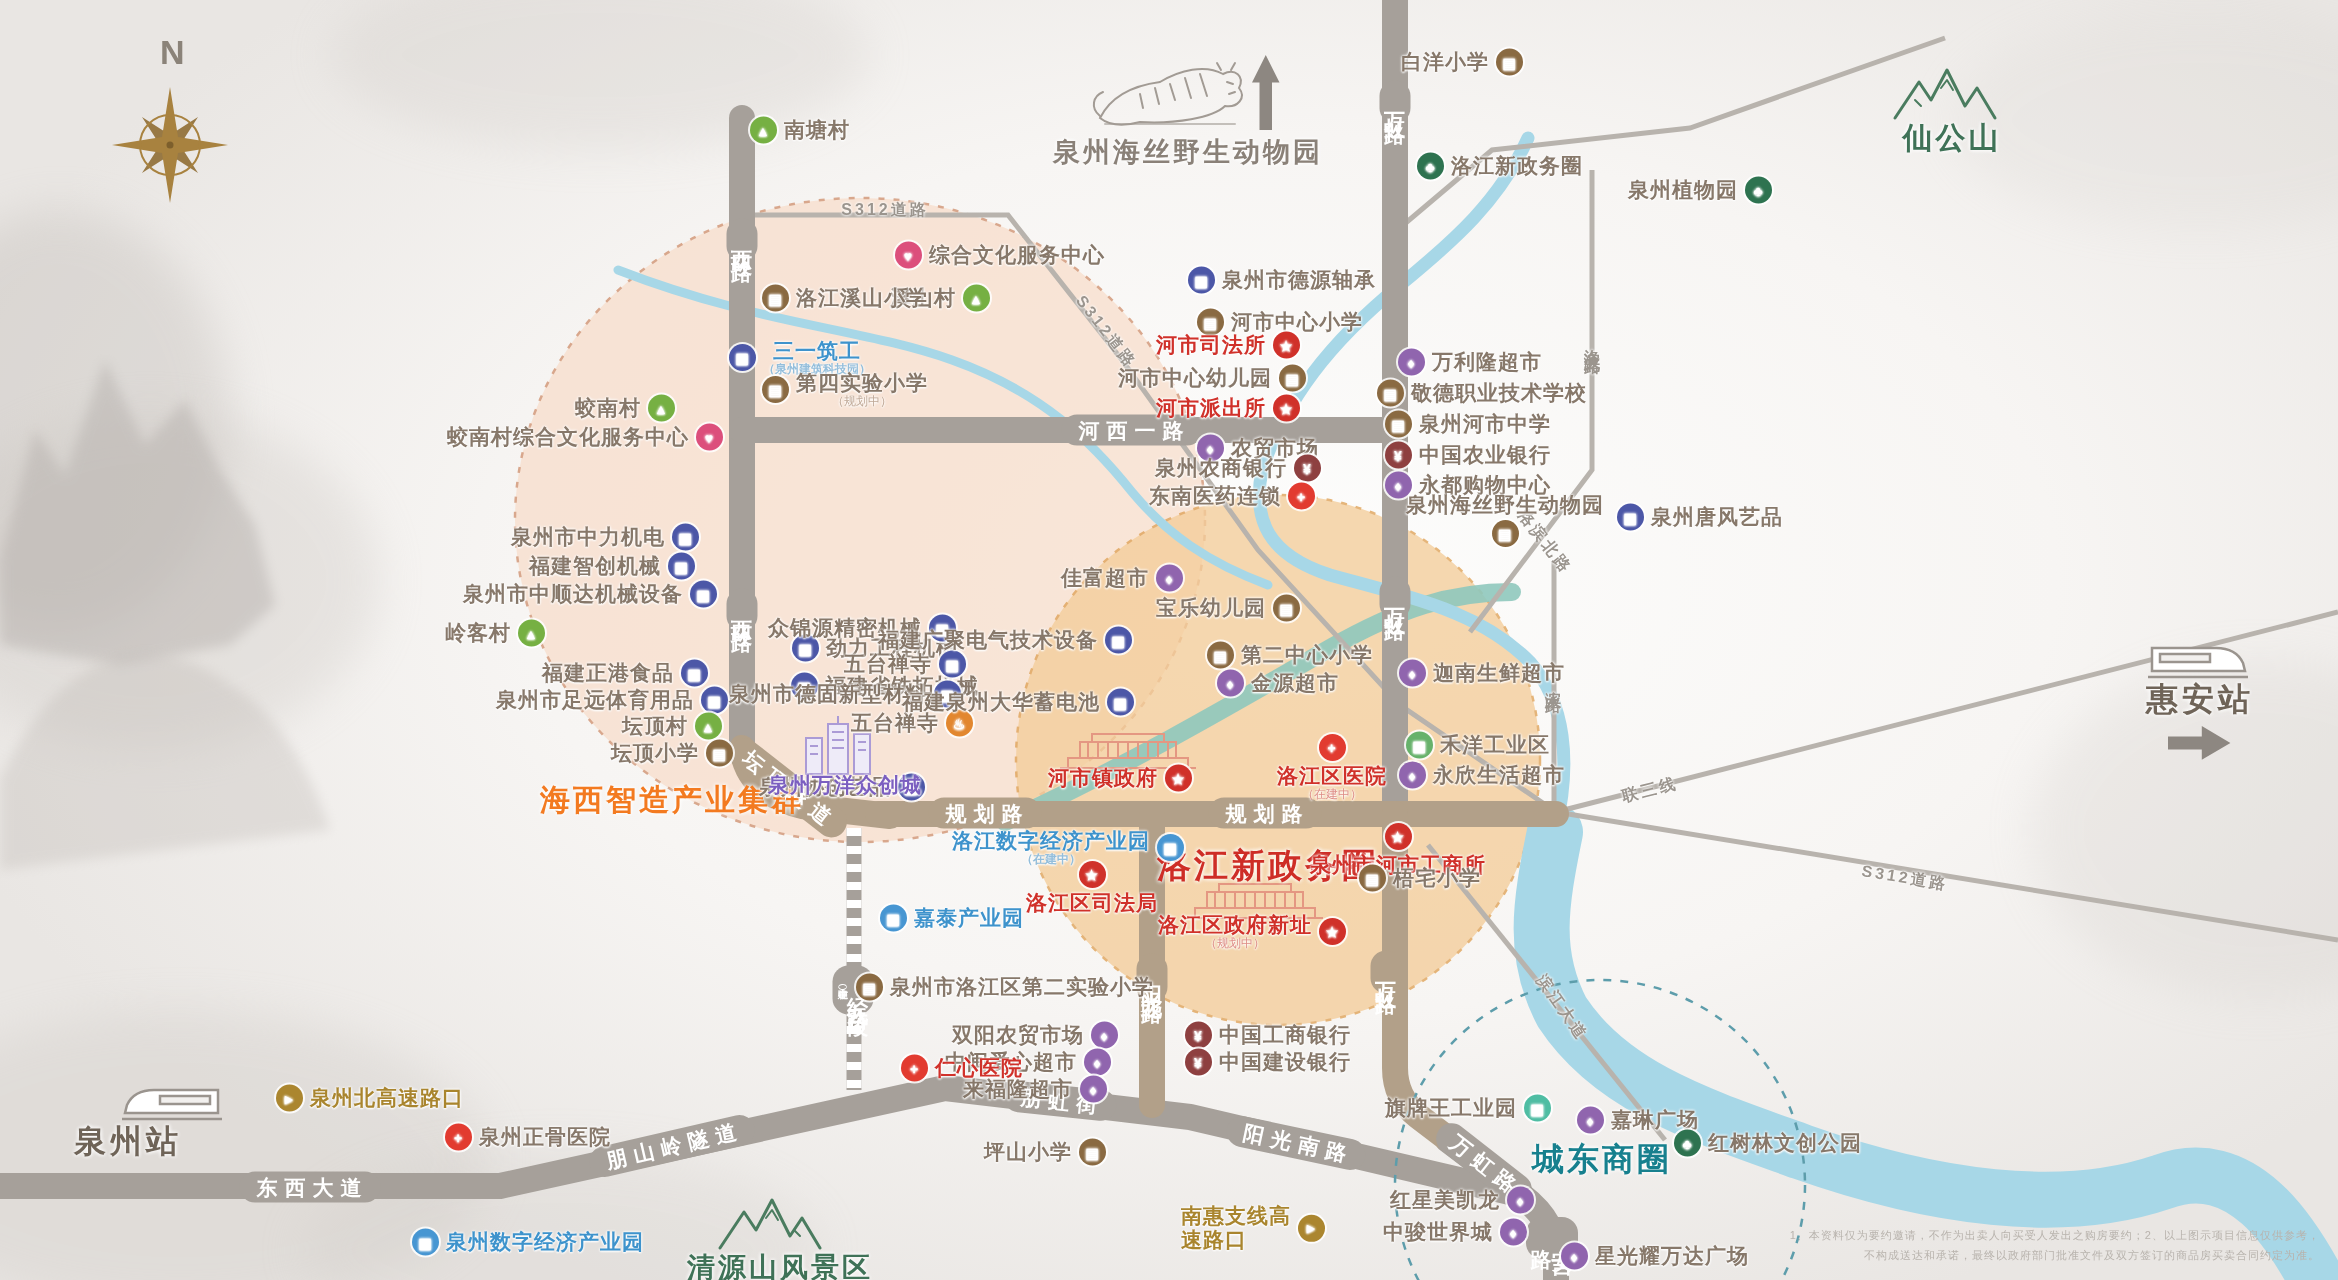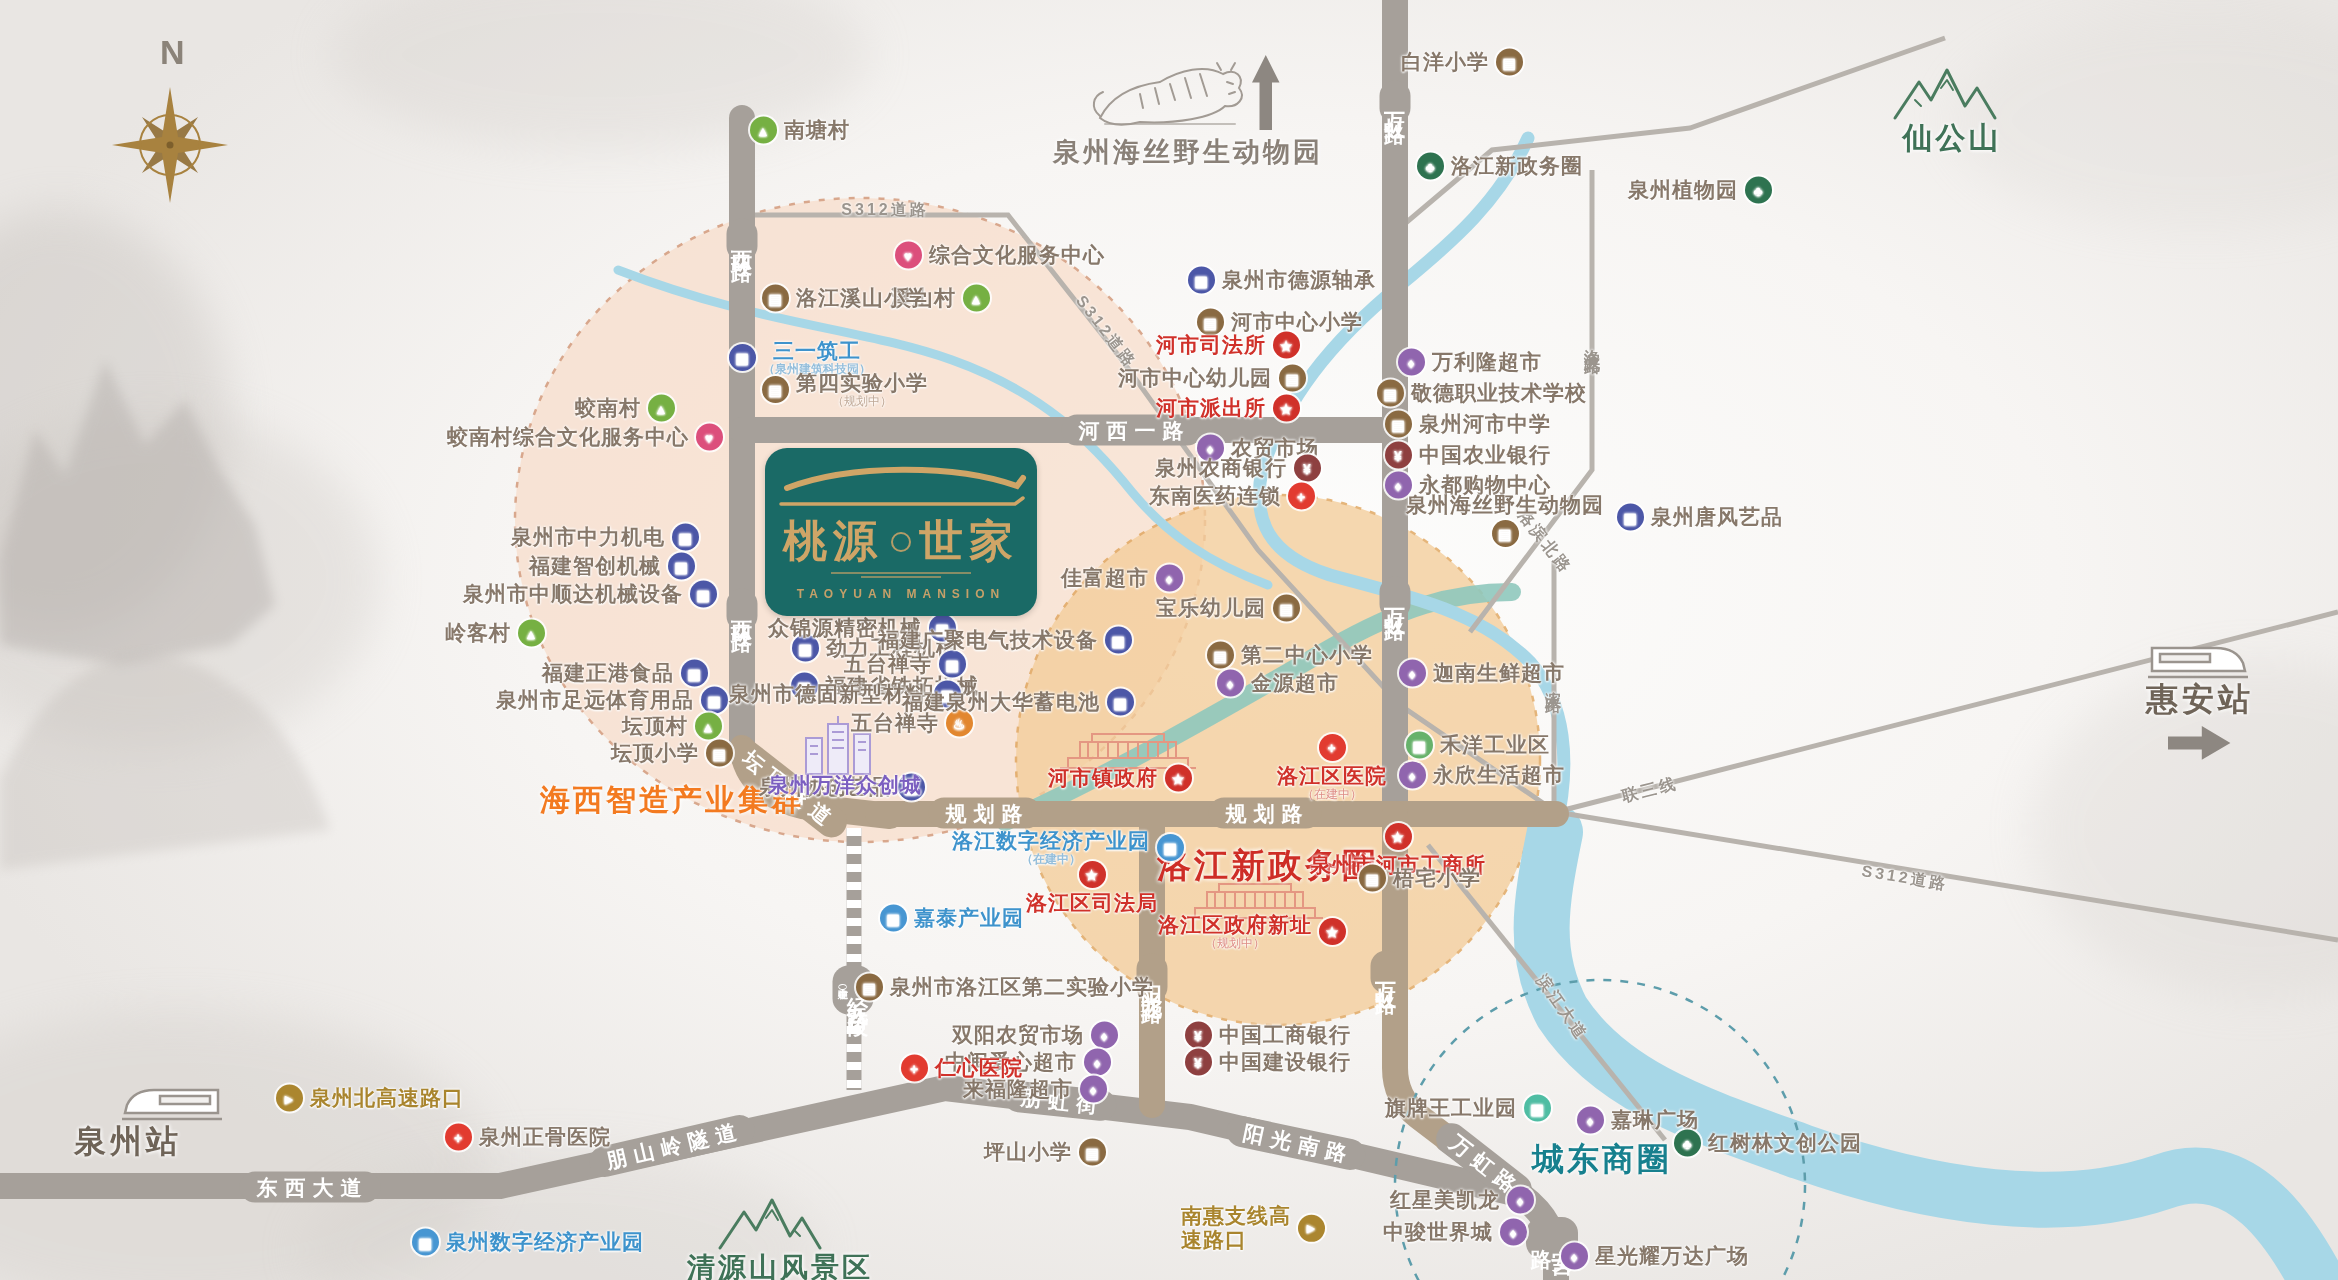--- a/index.html
+++ b/index.html
@@ -181,36 +181,25 @@
   </g>
 
   <g transform="translate(802,714)" fill="#eeebf8" stroke="#ab9bd6" stroke-width="2">
     <rect x="4" y="24" width="16" height="36"></rect>
         <rect x="26" y="10" width="20" height="50"></rect>
     <rect x="52" y="20" width="16" height="40"></rect>
     <path d="M36,10 V2 M8,32 H16 M8,40 H16 M30,18 H42 M30,26 H42 M30,34 H42 M56,28 H64 M56,36 H64" fill="none"></path>
   </g>
 </svg>
 
-<div id="logo">
-  <svg width="272" height="62" viewBox="0 0 272 62">
-    <path d="M22,40 C85,16 190,16 252,38 L258,30" fill="none" stroke="#cfa567" stroke-width="6" stroke-linecap="round"></path>
-    <path d="M16,56 H250 L258,50" fill="none" stroke="#cfa567" stroke-width="3.5" stroke-linecap="round"></path>
-  </svg>
-  <div class="cn">
-    <span>桃源</span>
-    <span class="seal"></span>
-    <span>世家</span>
-  </div>
-  <svg width="200" height="8" viewBox="0 0 200 8">
-    <path d="M30,2 H170 M60,6 H140" stroke="#cfa567" stroke-width="1.6" opacity=".8"></path>
-  </svg>
-  <div class="en">TAOYUAN MANSION</div>
+
+<div id="disc">
+  <div>1、本资料仅为要约邀请，不作为出卖人向买受人发出之购房要约；2、以上图示项目信息仅供参考，</div>
+  <div>不构成送达和承诺，最终以政府部门批准文件及双方签订的商品房买卖合同约定为准。</div>
 </div>
-
 
 <div class="zone" style="left: 672px; top: 800px; color: rgb(243, 122, 32); font-size: 30px;">海西智造产业集群</div>
     <div class="zone" style="left: 1268px; top: 866px; color: rgb(206, 45, 38); font-size: 34px;">洛江新政务圈</div>
     <div class="zone" style="left: 1602px; top: 1160px; color: rgb(23, 128, 142); font-size: 32px;">城东商圈</div>
     <div class="lm" style="left: 128px; top: 1142px; color: rgb(111, 100, 88); font-size: 32px; letter-spacing: 4px;">泉州站</div>
     <div class="lm" style="left: 2200px; top: 700px; color: rgb(111, 100, 88); font-size: 32px; letter-spacing: 4px;">惠安站</div>
     <div class="lm" style="left: 1188px; top: 152px; color: rgb(138, 129, 120); font-size: 27px; letter-spacing: 3px;">泉州海丝野生动物园</div>
     <div class="lm" style="left: 1952px; top: 138px; color: rgb(63, 114, 87); font-size: 30px; letter-spacing: 3px;">仙公山</div>
     <div class="lm" style="left: 780px; top: 1268px; color: rgb(63, 114, 87); font-size: 28px; letter-spacing: 3px;">清源山风景区</div>
     <div class="rl pill-gray vert" style="left: 742px; top: 240px; transform: translate(-50%, -50%);"><span>西环路</span></div>

